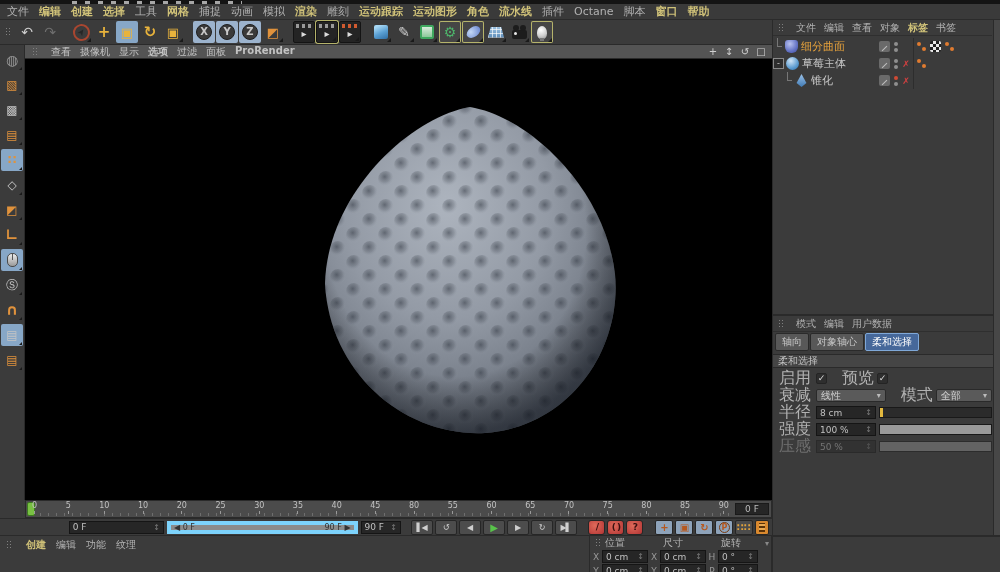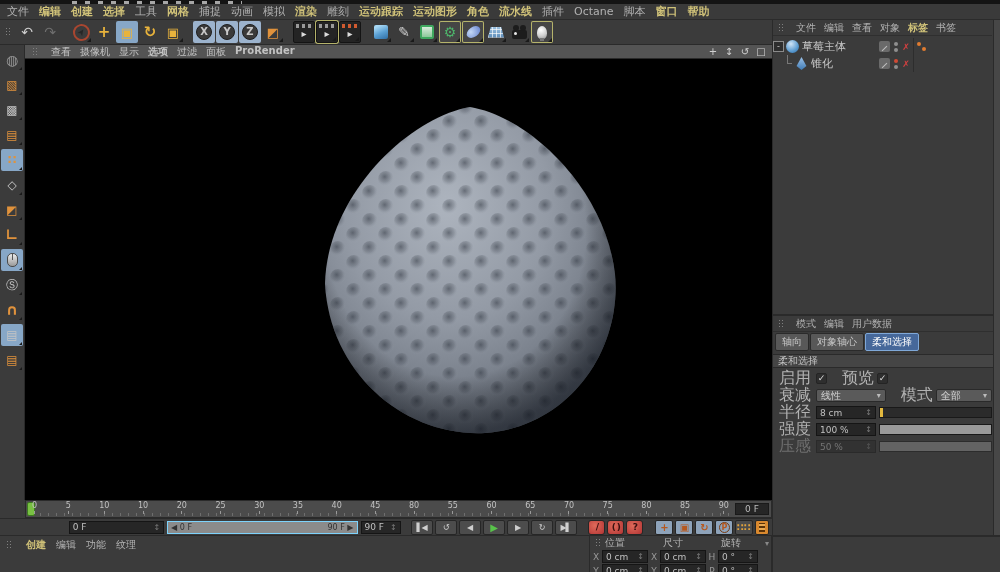--- a/index.html
+++ b/index.html
@@ -77,21 +77,21 @@
 .tick::after{content:"";display:block;width:1px;height:3px;background:#9a9a9a;margin:0 auto}
 .framebox{position:absolute;right:2px;top:2px;width:34px;height:12px;background:#262626;border:1px solid #1a1a1a;color:#bbb;font-size:9px;display:flex;align-items:center;justify-content:center}
 
 .transport{height:18px;background:#3b3b3b;border-top:1px solid #2a2a2a;border-bottom:1px solid #2a2a2a;display:flex;align-items:center;padding:0 3px;gap:3px}
 .t-spacer{width:66px}
 .field{height:13px;background:#262626;border:1px solid #151515;display:flex;align-items:center;padding:0 3px;gap:2px}
 .fv{font-size:9px;color:#c0c0c0;white-space:nowrap}
 .spin{font-size:8px;color:#7a7a7a;margin-left:auto}
 .f-cur{width:100px}
 .f-end{width:42px}
-.rangebar{width:200px;height:13px;background:#8b8b8b;border:1px solid #7dd3fc;display:flex;align-items:center;justify-content:space-between;padding:0 3px;font-size:8px;color:#333}
+.rangebar{width:200px;height:13px;background:#8b8b8b;border:4px solid #7dd3fc;display:flex;align-items:center;justify-content:space-between;padding:0 3px;font-size:8px;color:#333}
 .trb{width:22px;height:15px;background:#4c4c4c;border:1px solid #262626;border-radius:2px;display:flex;align-items:center;justify-content:center;flex:none}
 .trb span{font-size:8px;color:#cfcfcf;letter-spacing:-1px}
 .trb.play span{color:#58c24a;font-size:10px}
 .trb.red{width:17px;border-radius:3px;background:radial-gradient(circle at 40% 35%,#e06a5a,#b13434)}
 .trb.red span{color:#3a0f0f;font-size:9px;font-weight:bold}
 .trb.key{width:18px;background:#8ea3ba}
 .trb.key span{color:#b5581f;font-size:10px;font-weight:bold}
 .trb.key.pla{background:#4c4c4c}.trb.key.pla span{color:#e0a23c;letter-spacing:0}
 .trb.key.pbtn span{width:11px;height:11px;border:1px solid #7a3c12;border-radius:50%;display:flex;align-items:center;justify-content:center;font-size:8px}
 .trb.film{width:14px;background:#d8882e;position:relative}
@@ -548,20 +548,37 @@
             <span class="mi">文件</span>
             <span class="mi">编辑</span>
             <span class="mi">查看</span>
             <span class="mi">对象</span>
             <span class="mi accent">标签</span>
             <span class="mi">书签</span>
           </span>
       </div>
       <div class="om-rows">
 
+        <div class="om-row">
+          <span class="branch elbow"></span>
+          <span class="oicon subdiv"></span>
+          <span class="oname selected">细分曲面</span>
+          <span class="graybox"></span>
+          <span class="vdots">
+              <span class="vdot"></span>
+              <span class="vdot"></span>
+            </span>
+          <span class="ocross"></span>
+          <span class="tagsep"></span>
+          <span class="tags">
+            <span class="tag-dots"></span>
+            <span class="tag-checker"></span>
+            <span class="tag-dots"></span>
+          </span>
+        </div>
 
         <div class="om-row">
           <span class="expander">-</span>
           <span class="oicon sphere"></span>
           <span class="oname">草莓主体</span>
           <span class="graybox"></span>
           <span class="vdots">
               <span class="vdot"></span>
               <span class="vdot"></span>
             </span>

